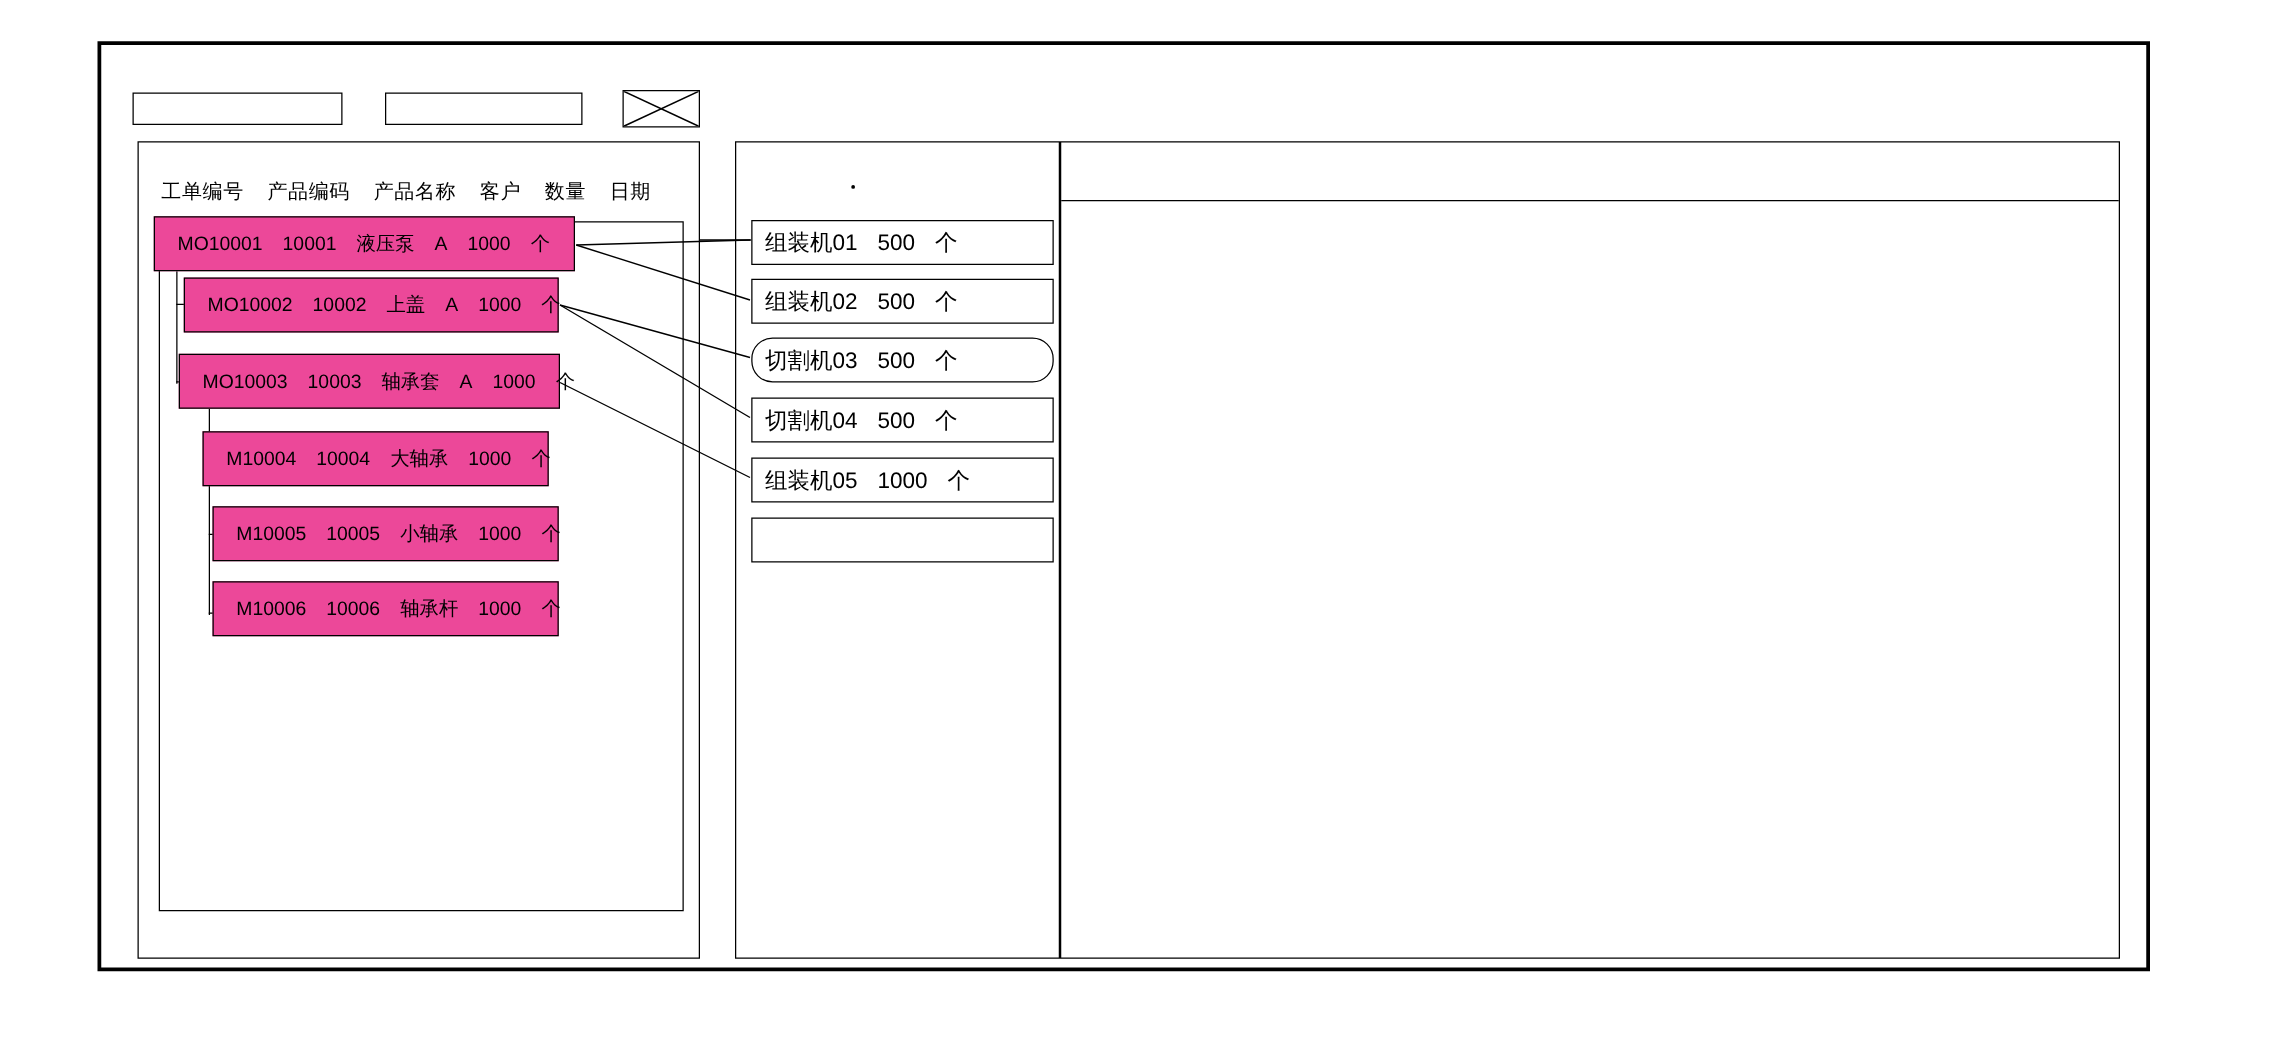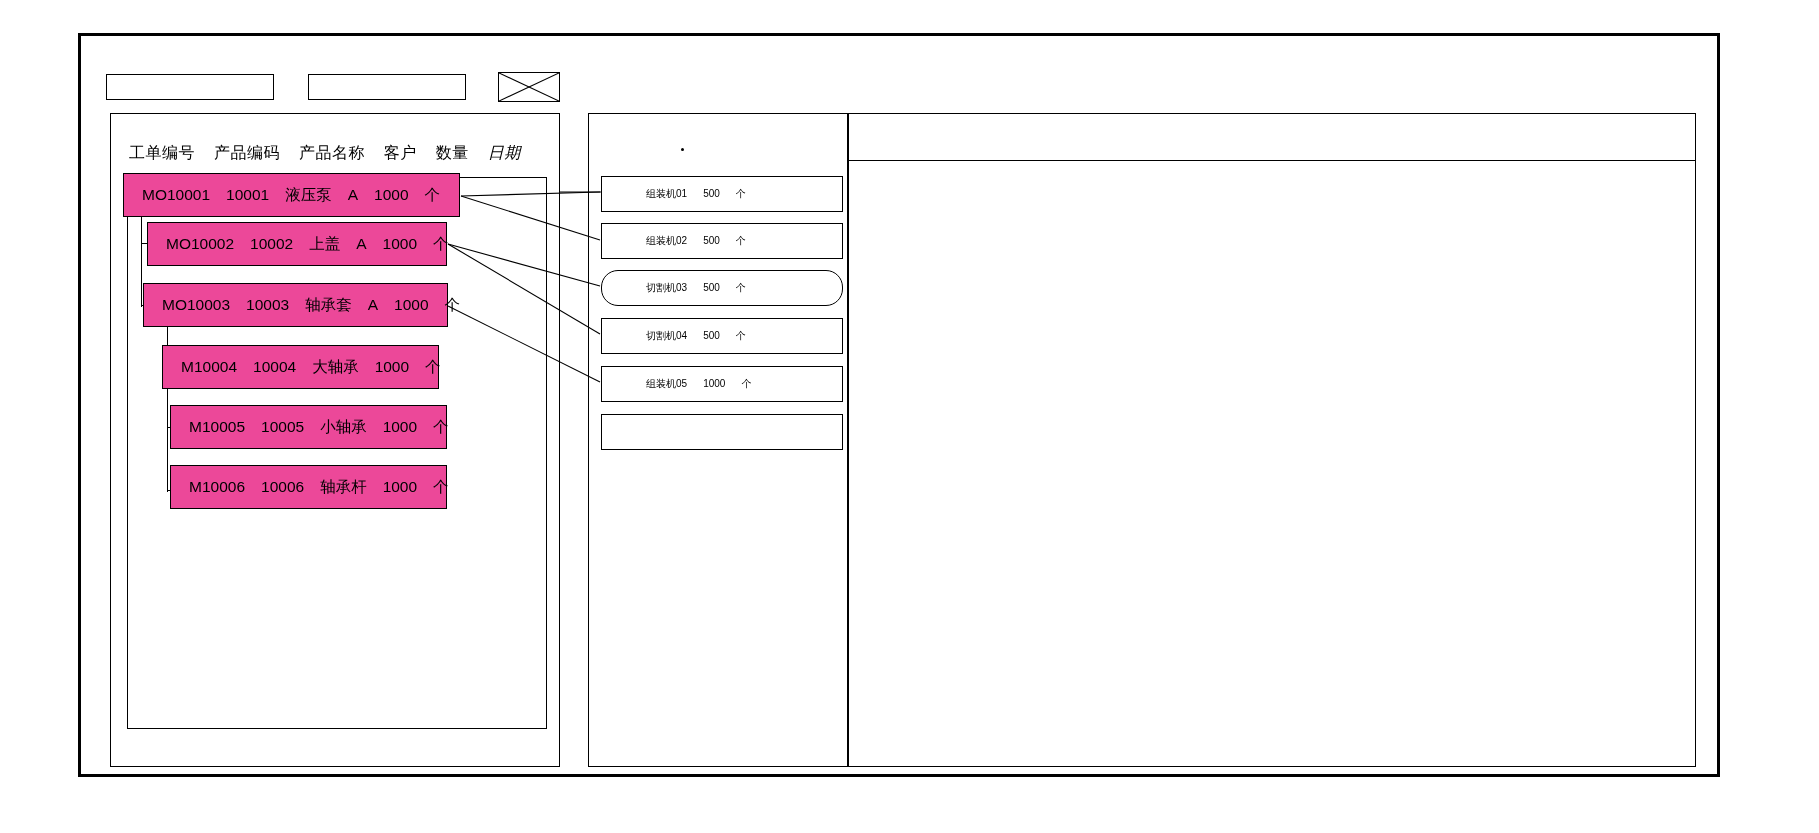--- a/index.html
+++ b/index.html
@@ -21,42 +21,42 @@
   
   .panel{position:absolute;border:1.4px solid #000;background:#fff;box-sizing:border-box;}
   #panel-left{left:110px;top:113px;width:450px;height:654px;}
   #panel-mid{left:588px;top:113px;width:260px;height:654px;}
   #panel-right{left:848px;top:113px;width:848px;height:654px;}
   #panel-right .divider{position:absolute;left:0;top:46px;width:100%;height:0;border-top:1.4px solid #000;}
 
   
   .col-headers{position:absolute;left:18px;top:29px;font-size:16px;letter-spacing:.5px;white-space:nowrap;}
   .col-headers span{margin-right:14px;}
-  .col-headers span:last-child{margin-right:0;font-style:italic;}
+  .col-headers span:last-child{margin-right:0;}
 
   .tree-frame{position:absolute;left:16px;top:63px;width:420px;height:552px;border:1.3px solid #000;box-sizing:border-box;background:#fff;}
 
   .row{position:absolute;border:1.5px solid #000;background:#ec4899;box-sizing:border-box;display:flex;align-items:center;height:44px;font-size:15.5px;white-space:nowrap;}
   .row .cells{padding-left:18px;display:flex;align-items:baseline;}
   .row .c{margin-right:16px;}
   .row .c:last-child{margin-right:0;}
 
   
   #row-1{left:123px;top:173px;width:337px;}
   #row-2{left:147px;top:222px;width:300px;}
   #row-3{left:143px;top:283px;width:305px;}
   #row-4{left:162px;top:345px;width:277px;}
   #row-5{left:170px;top:405px;width:277px;}
   #row-6{left:170px;top:465px;width:277px;}
 
   
   .tline{position:absolute;background:#000;}
 
   
-  .mrow{position:absolute;border:1.5px solid #000;background:#fff;box-sizing:border-box;display:flex;align-items:center;height:36px;font-size:10px;white-space:nowrap;left:601px;width:242px;padding-left:34px;}
+  .mrow{position:absolute;border:1.5px solid #000;background:#fff;box-sizing:border-box;display:flex;align-items:center;height:36px;font-size:18px;white-space:nowrap;left:601px;width:242px;}
   .mrow .cells{padding-left:10px;display:flex;align-items:baseline;}
   .mrow .c{margin-right:16px;}
   .mrow .c:last-child{margin-right:0;}
   #mrow-1{top:176px;}
   #mrow-2{top:223px;}
   #mrow-3{top:270px;border-radius:17px;}
   #mrow-4{top:318px;}
   #mrow-5{top:366px;}
   #mrow-6{top:414px;}
 

